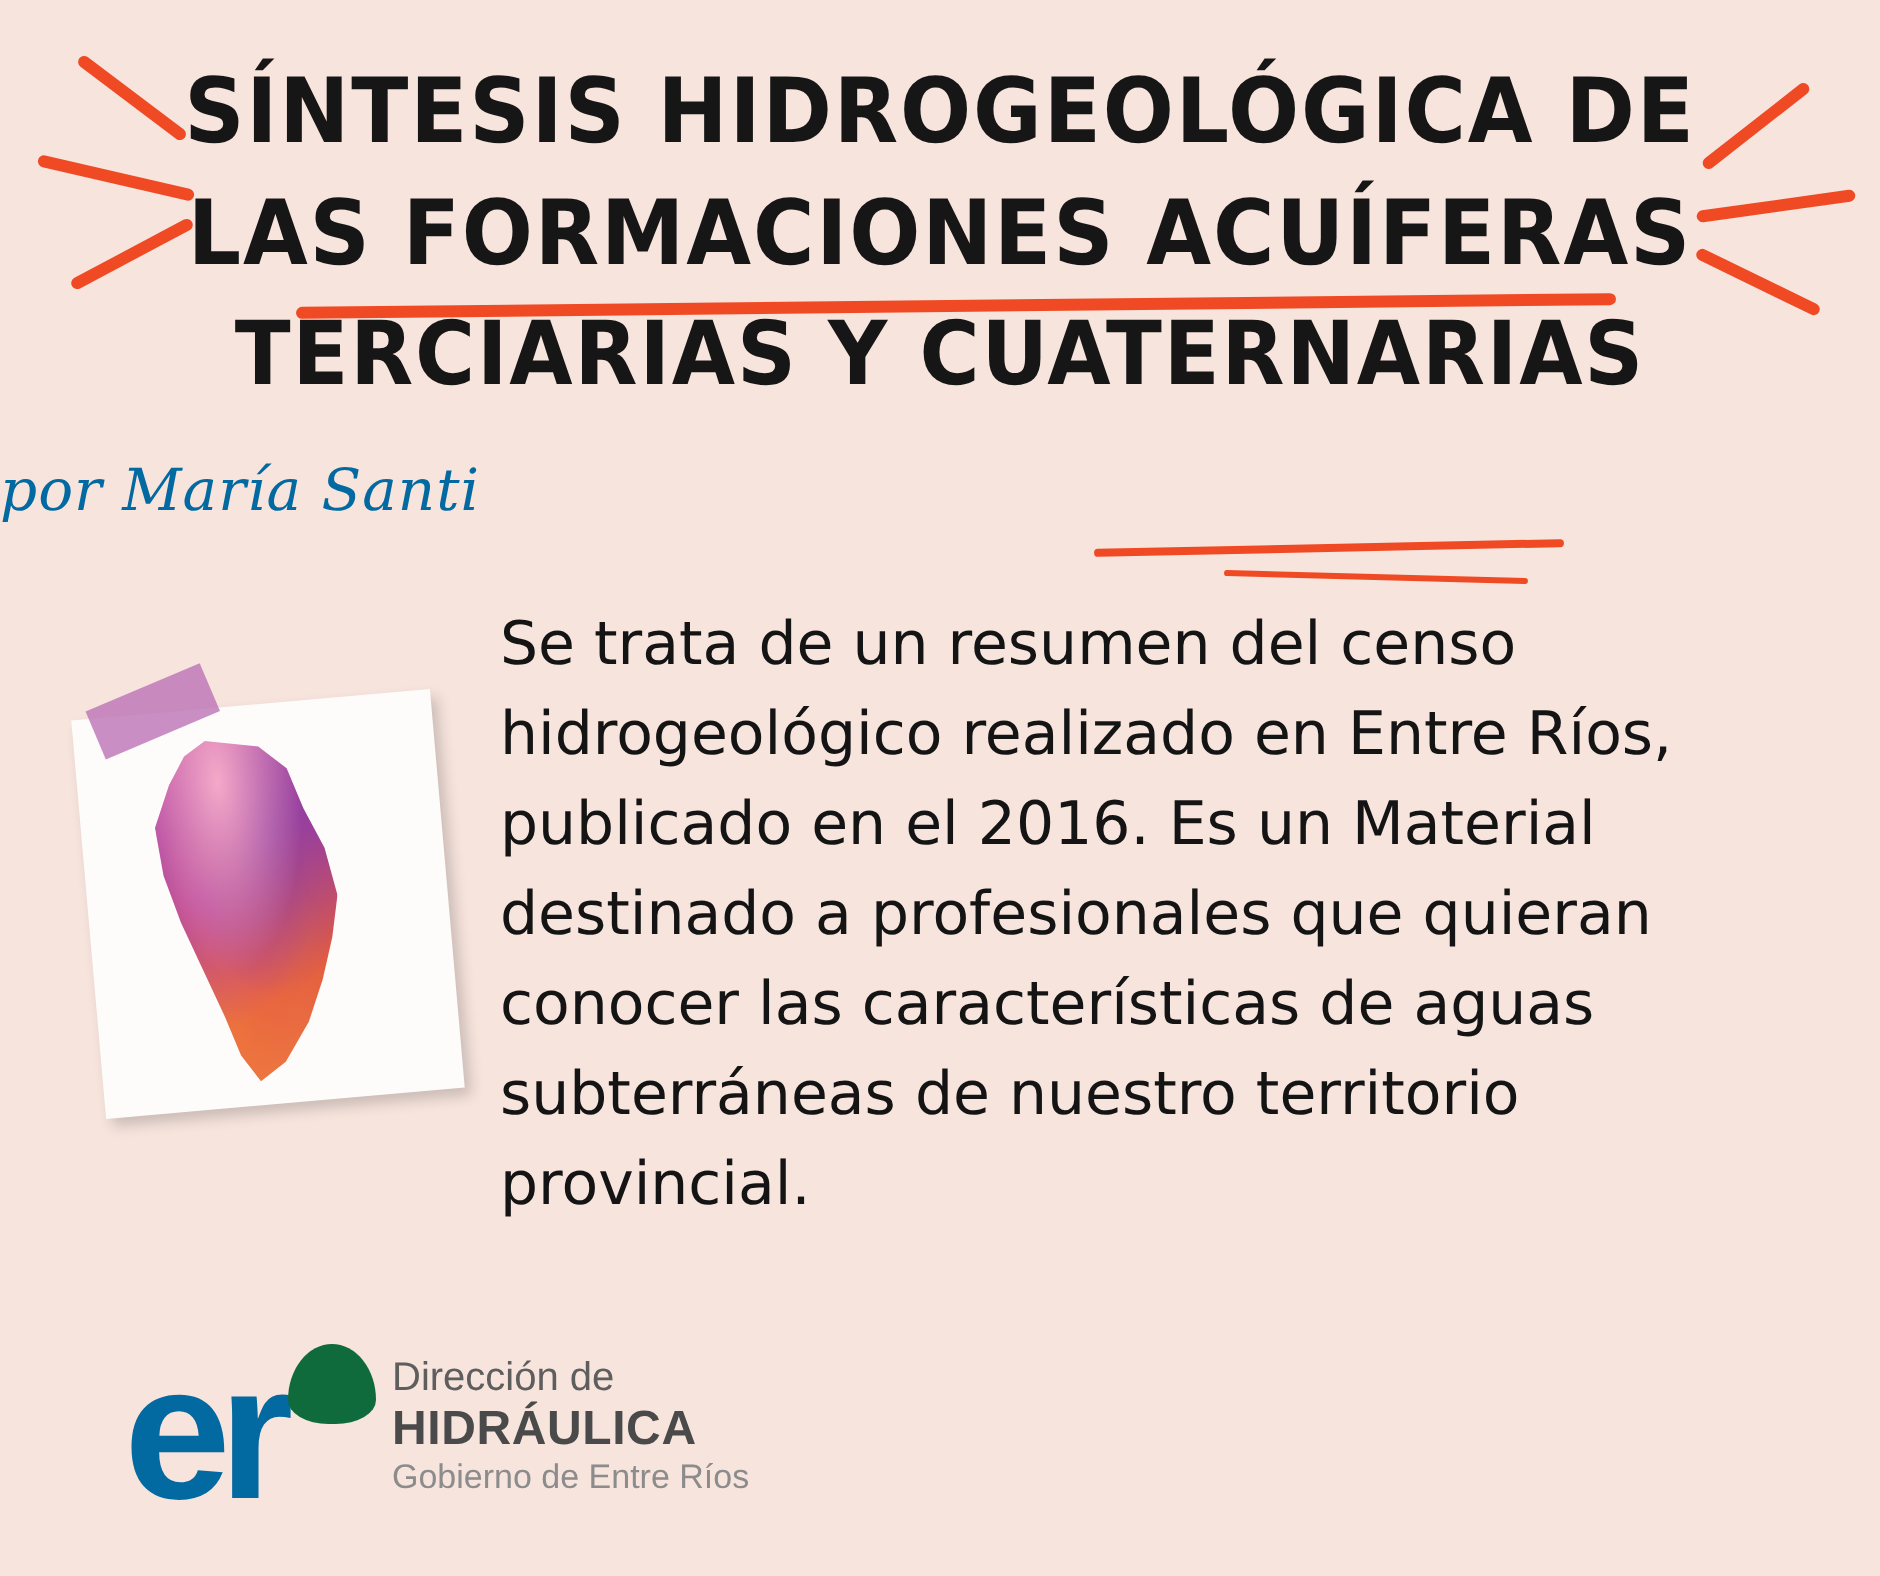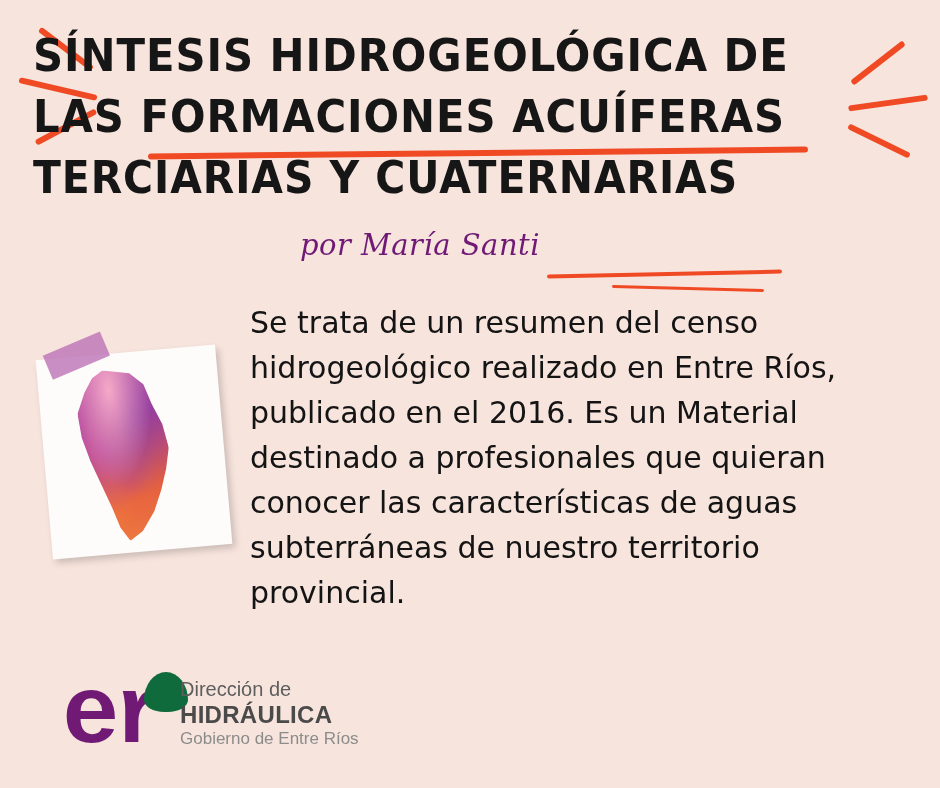--- a/index.html
+++ b/index.html
@@ -14,21 +14,21 @@
     overflow: hidden;
     position: relative;
   }
 
   
   .title-block {
     position: absolute;
     top: 26px;
     left: 0;
     width: 940px;
-    text-align: left;
+    text-align: center;
   }
   .title-line {
     font-family: "DejaVu Sans", sans-serif;
     font-weight: bold;
     font-size: 46px;
     letter-spacing: 1px;
     color: #161616;
     line-height: 1.35;
     text-transform: uppercase;
     transform: scaleX(0.93);
@@ -47,27 +47,27 @@
     background: #f04a25;
     border-radius: 4px;
     transform: rotate(-0.6deg);
   }
 
   .byline {
     position: absolute;
     top: 228px;
     left: 0;
     width: 940px;
-    text-align: center;
+    text-align: left;
     padding-right: 100px;
     box-sizing: border-box;
     font-family: "DejaVu Serif", serif;
     font-style: italic;
     font-size: 29px;
-    color: #701a75;
+    color: #0369a1;
     letter-spacing: 0.5px;
   }
   .byline-underline {
     position: absolute;
     top: 272px;
     left: 547px;
     width: 235px;
     height: 4px;
     background: #f04a25;
     border-radius: 3px;
@@ -157,39 +157,39 @@
     position: absolute;
     left: 56px;
     bottom: 2px;
     width: 860px;
     height: 120px;
   }
   .er-logo {
     position: absolute;
     left: 6px;
     top: 8px;
-    font-family: Liberation Mono, monospace;
+    font-family: Liberation Sans, sans-serif;
     font-size: 96px;
     font-weight: bold;
-    color: #701a75;
+    color: #0369a1;
     line-height: 0.9;
     letter-spacing: -6px;
   }
   .er-dot {
     position: absolute;
     left: 88px;
     top: 6px;
     width: 44px;
     height: 40px;
     background: #0f6b3c;
     border-radius: 50% 50% 46% 46% / 70% 70% 30% 30%;
   }
   .footer-text {
     position: absolute;
-    left: 124px;
+    left: 140px;
     top: 12px;
     color: #5d5d5d;
   }
   .ft-line1 {
     font-size: 20px;
     color: #5e5e5e;
     line-height: 1.15;
   }
   .ft-line2 {
     font-size: 24px;

